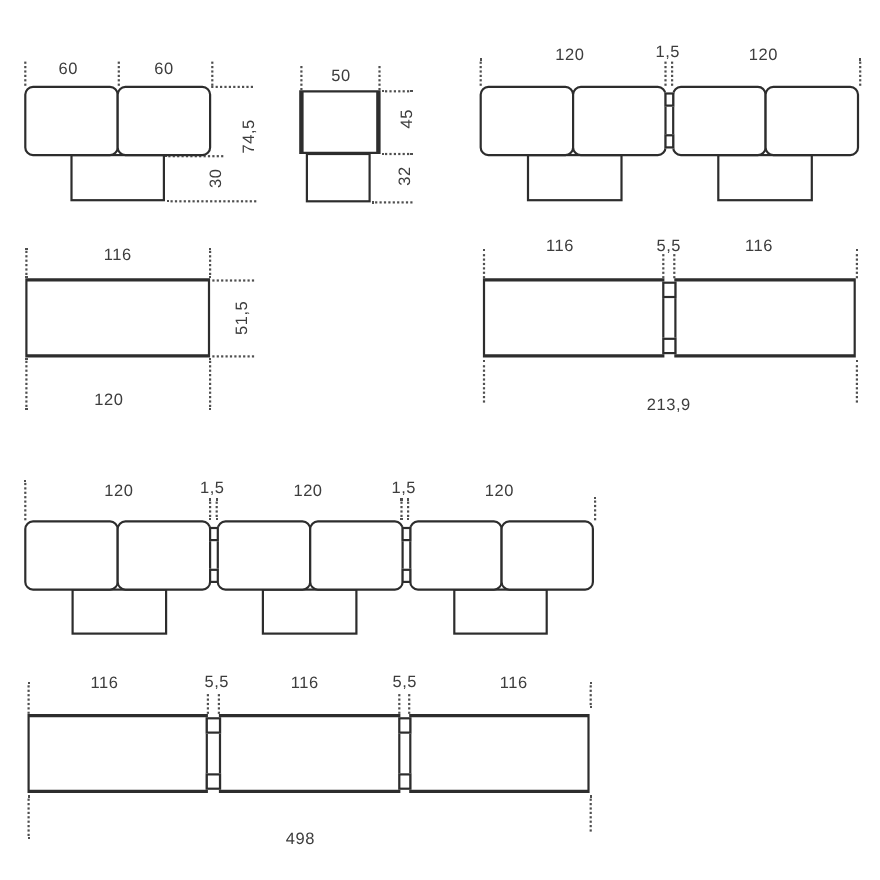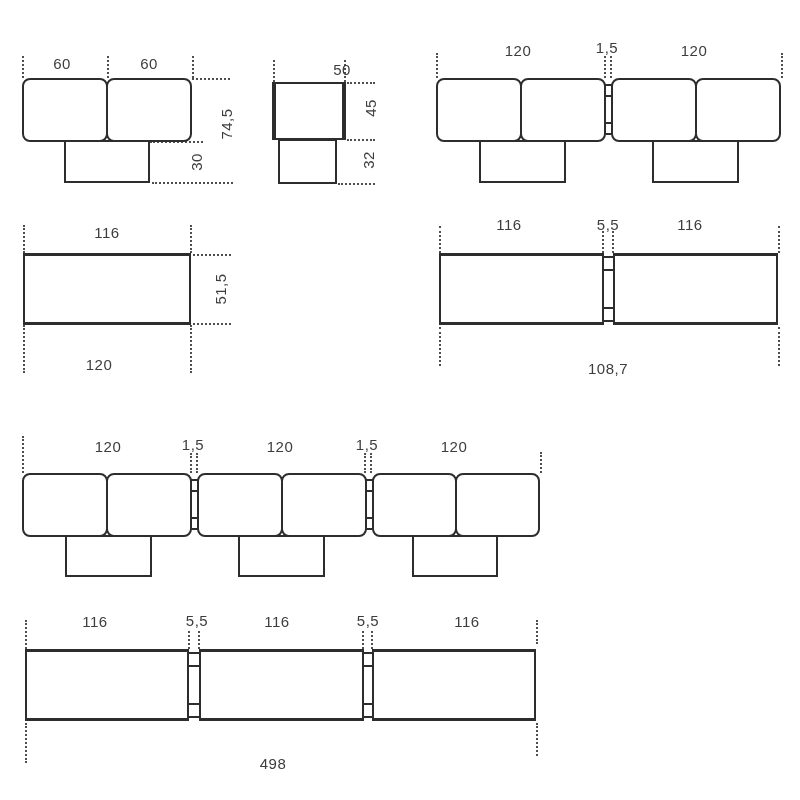--- a/index.html
+++ b/index.html
@@ -49,21 +49,21 @@
     <div class="hdash" style="left:192px;top:78px;width:38px;"></div>
     <div class="hdash" style="left:150px;top:141px;width:53px;"></div>
     <div class="hdash" style="left:152px;top:182px;width:81px;"></div>
     <div class="vlab" style="left:226px;top:124px;">74,5</div>
     <div class="vlab" style="left:196px;top:162px;">30</div>
   </div>
 
   <div>
     <div class="vdash" style="left:273px;top:60px;height:22px;"></div>
     <div class="vdash" style="left:344px;top:60px;height:22px;"></div>
-    <div class="hlab" style="left:310px;top:69px;margin-left:32px;">50</div>
+    <div class="hlab" style="left:310px;top:69px;">50</div>
     <div class="pouf" style="left:272px;top:82px;width:74px;height:58px;"></div>
     <div class="poufbase" style="left:278px;top:139px;width:59px;height:45px;"></div>
     <div class="hdash" style="left:347px;top:82px;width:28px;"></div>
     <div class="hdash" style="left:347px;top:139px;width:28px;"></div>
     <div class="hdash" style="left:338px;top:183px;width:37px;"></div>
     <div class="vlab" style="left:370px;top:108px;">45</div>
     <div class="vlab" style="left:368px;top:160px;">32</div>
   </div>
 
   <div>
@@ -104,21 +104,21 @@
     <div class="vdash" style="left:439px;top:226px;height:27px;"></div>
     <div class="vdash" style="left:602px;top:231px;height:22px;"></div>
     <div class="vdash" style="left:612px;top:231px;height:22px;"></div>
     <div class="vdash" style="left:778px;top:226px;height:27px;"></div>
     <div class="frect" style="left:439px;top:253px;width:165px;height:72px;"></div>
     <div class="frect" style="left:613px;top:253px;width:165px;height:72px;"></div>
     <div class="sq" style="left:602px;top:256px;width:13px;height:15px;"></div>
     <div class="sq" style="left:602px;top:307px;width:13px;height:15px;"></div>
     <div class="vdash" style="left:439px;top:327px;height:39px;"></div>
     <div class="vdash" style="left:778px;top:327px;height:39px;"></div>
-    <div class="hlab" style="left:608px;top:368px;">108,7</div>
+    <div class="hlab" style="left:608px;top:368px;">213,9</div>
   </div>
 
   <div>
     <div class="hlab" style="left:108px;top:446px;">120</div>
     <div class="hlab" style="left:193px;top:444px;">1,5</div>
     <div class="hlab" style="left:280px;top:446px;">120</div>
     <div class="hlab" style="left:367px;top:444px;">1,5</div>
     <div class="hlab" style="left:454px;top:446px;">120</div>
     <div class="vdash" style="left:22px;top:436px;height:37px;"></div>
     <div class="vdash" style="left:190px;top:453px;height:20px;"></div>

